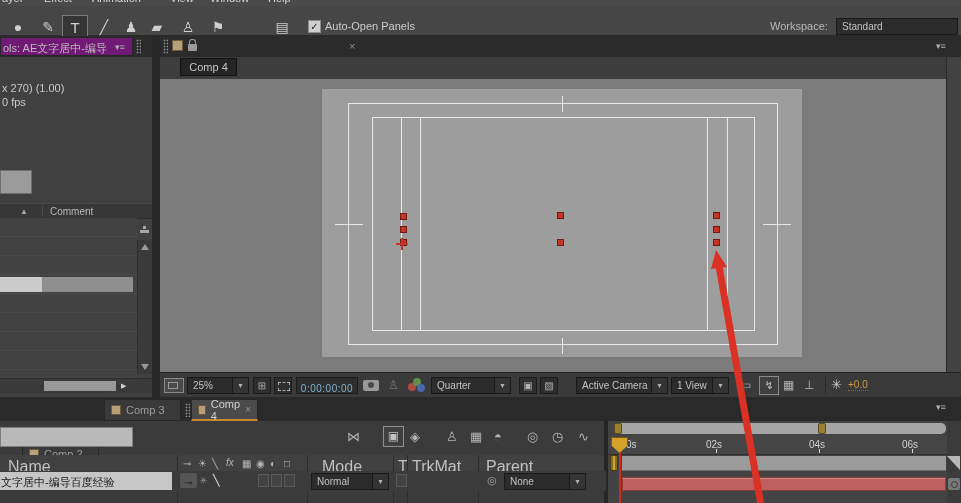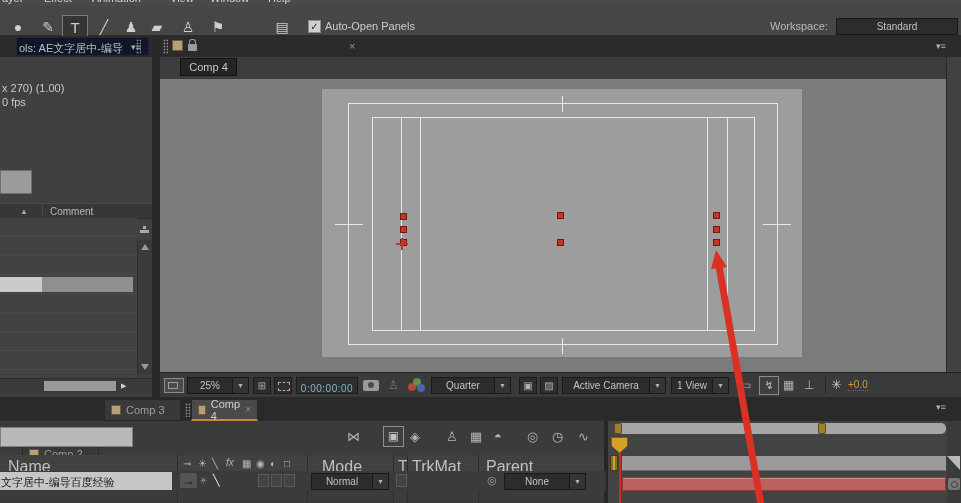--- a/index.html
+++ b/index.html
@@ -1,21 +1,21 @@
 <!DOCTYPE html>
 <html><head>
 <meta charset="utf-8">
 <style>
   html,body{margin:0;padding:0;background:#222;}
   #stage{position:relative;width:961px;height:503px;background:#3f3f3f;overflow:hidden;
          font-family:"Liberation Sans",sans-serif;color:#c0c0c0;}
   .abs{position:absolute;}
   .txt{position:absolute;white-space:nowrap;}
   .dd{position:absolute;background:#2c2c2c;border:1px solid #191919;display:flex;align-items:center;
-      font-size:10px;color:#c2c2c2;box-sizing:border-box;text-align:center;}
+      font-size:10px;color:#c2c2c2;box-sizing:border-box;}
   .dd .lbl{flex:1;padding:0 5px;overflow:hidden;white-space:nowrap;}
   .dd .ar{width:15px;align-self:stretch;border-left:1px solid #191919;display:flex;align-items:center;
       justify-content:center;font-size:7px;color:#b0b0b0;background:#343434;}
   .ic{position:absolute;color:#b4b4b4;text-align:center;line-height:1;}
   .toolbtn{position:absolute;top:9px;height:23px;width:24px;display:flex;align-items:center;
       justify-content:center;color:#cfcfcf;font-size:14px;}
   .gdots{position:absolute;width:5px;background-image:radial-gradient(#8f8f8f 0.8px,transparent 1.1px);
       background-size:3px 3px;}
   .guide{position:absolute;border:1px solid rgba(246,246,246,0.85);box-sizing:border-box;}
   .gline{position:absolute;background:rgba(246,246,246,0.85);}
@@ -78,21 +78,21 @@
       </div>
     <div class="abs" style="left:308px;top:14px;width:11px;height:11px;background:#cfcfcf;border:1px solid #8a8a8a;font-size:10px;line-height:11px;text-align:center;color:#222;"><span>✓</span></div>
     <span class="txt" style="left:325px;top:14px;font-size:11px;color:#cccccc;">Auto-Open Panels</span>
     <span class="txt" style="left:770px;top:14px;font-size:11px;color:#b8b8b8;">Workspace:</span>
     <div class="dd" style="left:836px;top:12px;width:122px;height:17px;">
       <span class="lbl">Standard</span>
     </div>
   </div>
 
   <div class="abs" style="left:0;top:36px;width:961px;height:21px;background:#2b2b2b;"></div>
-  <div class="abs" style="left:16px;top:37px;width:133px;height:19px;background:#0f172a;border:1px solid #272727;box-sizing:border-box;">
+  <div class="abs" style="left:0;top:37px;width:133px;height:19px;background:#701a75;border:1px solid #272727;box-sizing:border-box;">
     <span class="txt" style="left:2px;top:3px;font-size:11px;color:#bdbdbd;">ols: AE文字居中-编导</span>
     <span class="txt" style="left:114px;top:4px;font-size:9px;color:#b0b0b0;">▾≡</span>
   </div>
   <div class="gdots" style="left:136px;top:39px;height:15px;"></div>
 
   <div class="abs" style="left:152px;top:36px;width:8px;height:361px;background:#292929;"></div>
 
   <div class="gdots" style="left:163px;top:39px;height:15px;"></div>
   <div class="abs tansq" style="position:absolute;left:172px;top:40px;width:11px;height:11px;"></div>
   <div class="abs" style="left:188px;top:44px;width:9px;height:7px;background:#9a9a9a;border-radius:1px;">
@@ -184,21 +184,21 @@
       <div style="position:absolute;left:0;top:5px;width:8px;height:8px;border-radius:50%;background:#b04a3c;"></div>
       <div style="position:absolute;left:5px;top:0;width:8px;height:8px;border-radius:50%;background:#5f8f4a;"></div>
       <div style="position:absolute;left:9px;top:6px;width:8px;height:8px;border-radius:50%;background:#4a66a8;"></div>
     </div>
     <div class="dd" style="left:271px;top:4px;width:80px;height:17px;">
       <span class="lbl">Quarter</span>
         <span class="ar">▼</span>
     </div>
     <div class="abs" style="left:359px;top:4px;width:18px;height:17px;background:#2e2e2e;border:1px solid #1c1c1c;box-sizing:border-box;color:#b0b0b0;font-size:10px;text-align:center;line-height:15px;"><span>▣</span></div>
     <div class="abs" style="left:380px;top:4px;width:18px;height:17px;background:#2e2e2e;border:1px solid #1c1c1c;box-sizing:border-box;color:#b0b0b0;font-size:10px;text-align:center;line-height:15px;"><span>▨</span></div>
-    <div class="dd" style="left:402px;top:4px;width:104px;height:17px;">
+    <div class="dd" style="left:416px;top:4px;width:92px;height:17px;">
       <span class="lbl">Active Camera</span>
         <span class="ar">▼</span>
     </div>
     <div class="dd" style="left:511px;top:4px;width:58px;height:17px;">
       <span class="lbl">1 View</span>
         <span class="ar">▼</span>
     </div>
     <span class="ic" style="left:580px;top:6px;font-size:12px;">▭</span>
     <div class="abs" style="left:599px;top:3px;width:20px;height:19px;border:1px solid #8a8a8a;background:#3f3f3f;box-sizing:border-box;color:#c0c0c0;font-size:11px;text-align:center;line-height:17px;"><span>↯</span></div>
     <span class="ic" style="left:623px;top:6px;font-size:12px;">▦</span>
@@ -235,20 +235,29 @@
   <span class="ic" style="left:494px;top:430px;font-size:13px;">◓</span>
   <span class="ic" style="left:527px;top:430px;font-size:13px;">◎</span>
   <span class="ic" style="left:552px;top:430px;font-size:13px;">◷</span>
   <span class="ic" style="left:578px;top:430px;font-size:13px;">∿</span>
 
   <div class="abs" style="left:608px;top:421px;width:339px;height:82px;background:#434343;"></div>
   <div class="abs" style="left:615px;top:423px;width:331px;height:11px;background:#a6a6a6;border-radius:5px;"></div>
   <div class="abs" style="left:614px;top:423px;width:8px;height:11px;background:#9c8030;border:1px solid #5c4c1c;border-radius:2px;box-sizing:border-box;"></div>
   <div class="abs" style="left:818px;top:423px;width:8px;height:11px;background:#9c8030;border:1px solid #5c4c1c;border-radius:2px;box-sizing:border-box;"></div>
 
+  <div class="abs" style="left:608px;top:436px;width:339px;height:18px;background:#464646;border-bottom:1px solid #303030;">
+    <span class="txt" style="left:18px;top:3px;font-size:10px;color:#d2d2d2;">0s</span>
+    <span class="txt" style="left:98px;top:3px;font-size:10px;color:#d2d2d2;">02s</span>
+    <span class="txt" style="left:201px;top:3px;font-size:10px;color:#d2d2d2;">04s</span>
+    <span class="txt" style="left:294px;top:3px;font-size:10px;color:#d2d2d2;">06s</span>
+    <div class="abs" style="left:108px;top:13px;width:1px;height:4px;background:#d8d8d8;"></div>
+    <div class="abs" style="left:211px;top:13px;width:1px;height:4px;background:#d8d8d8;"></div>
+    <div class="abs" style="left:304px;top:13px;width:1px;height:4px;background:#d8d8d8;"></div>
+  </div>
 
   <div class="abs" style="left:622px;top:456px;width:324px;height:14px;background:#9b9b9b;border-bottom:1px solid #6a6a6a;"></div>
   <div class="abs" style="left:610px;top:455px;width:8px;height:16px;background:repeating-linear-gradient(90deg,#8a6d20 0 2px,#c9a43c 2px 4px);border:1px solid #4a3a10;box-sizing:border-box;"></div>
   <div class="abs" style="left:947px;top:456px;width:13px;height:14px;background:#b9b9b9;clip-path:polygon(0 0,100% 0,100% 100%);"></div>
 
   <div class="abs" style="left:0;top:455px;width:606px;height:16px;background:#414141;border-bottom:1px solid #2b2b2b;">
     <span class="txt hdr" style="left:8px;top:3px;">Name</span>
     <span class="ic" style="left:183px;top:4px;font-size:10px;">⊸</span>
     <span class="ic" style="left:198px;top:4px;font-size:10px;">☀</span>
     <span class="ic" style="left:212px;top:4px;font-size:10px;">╲</span>

